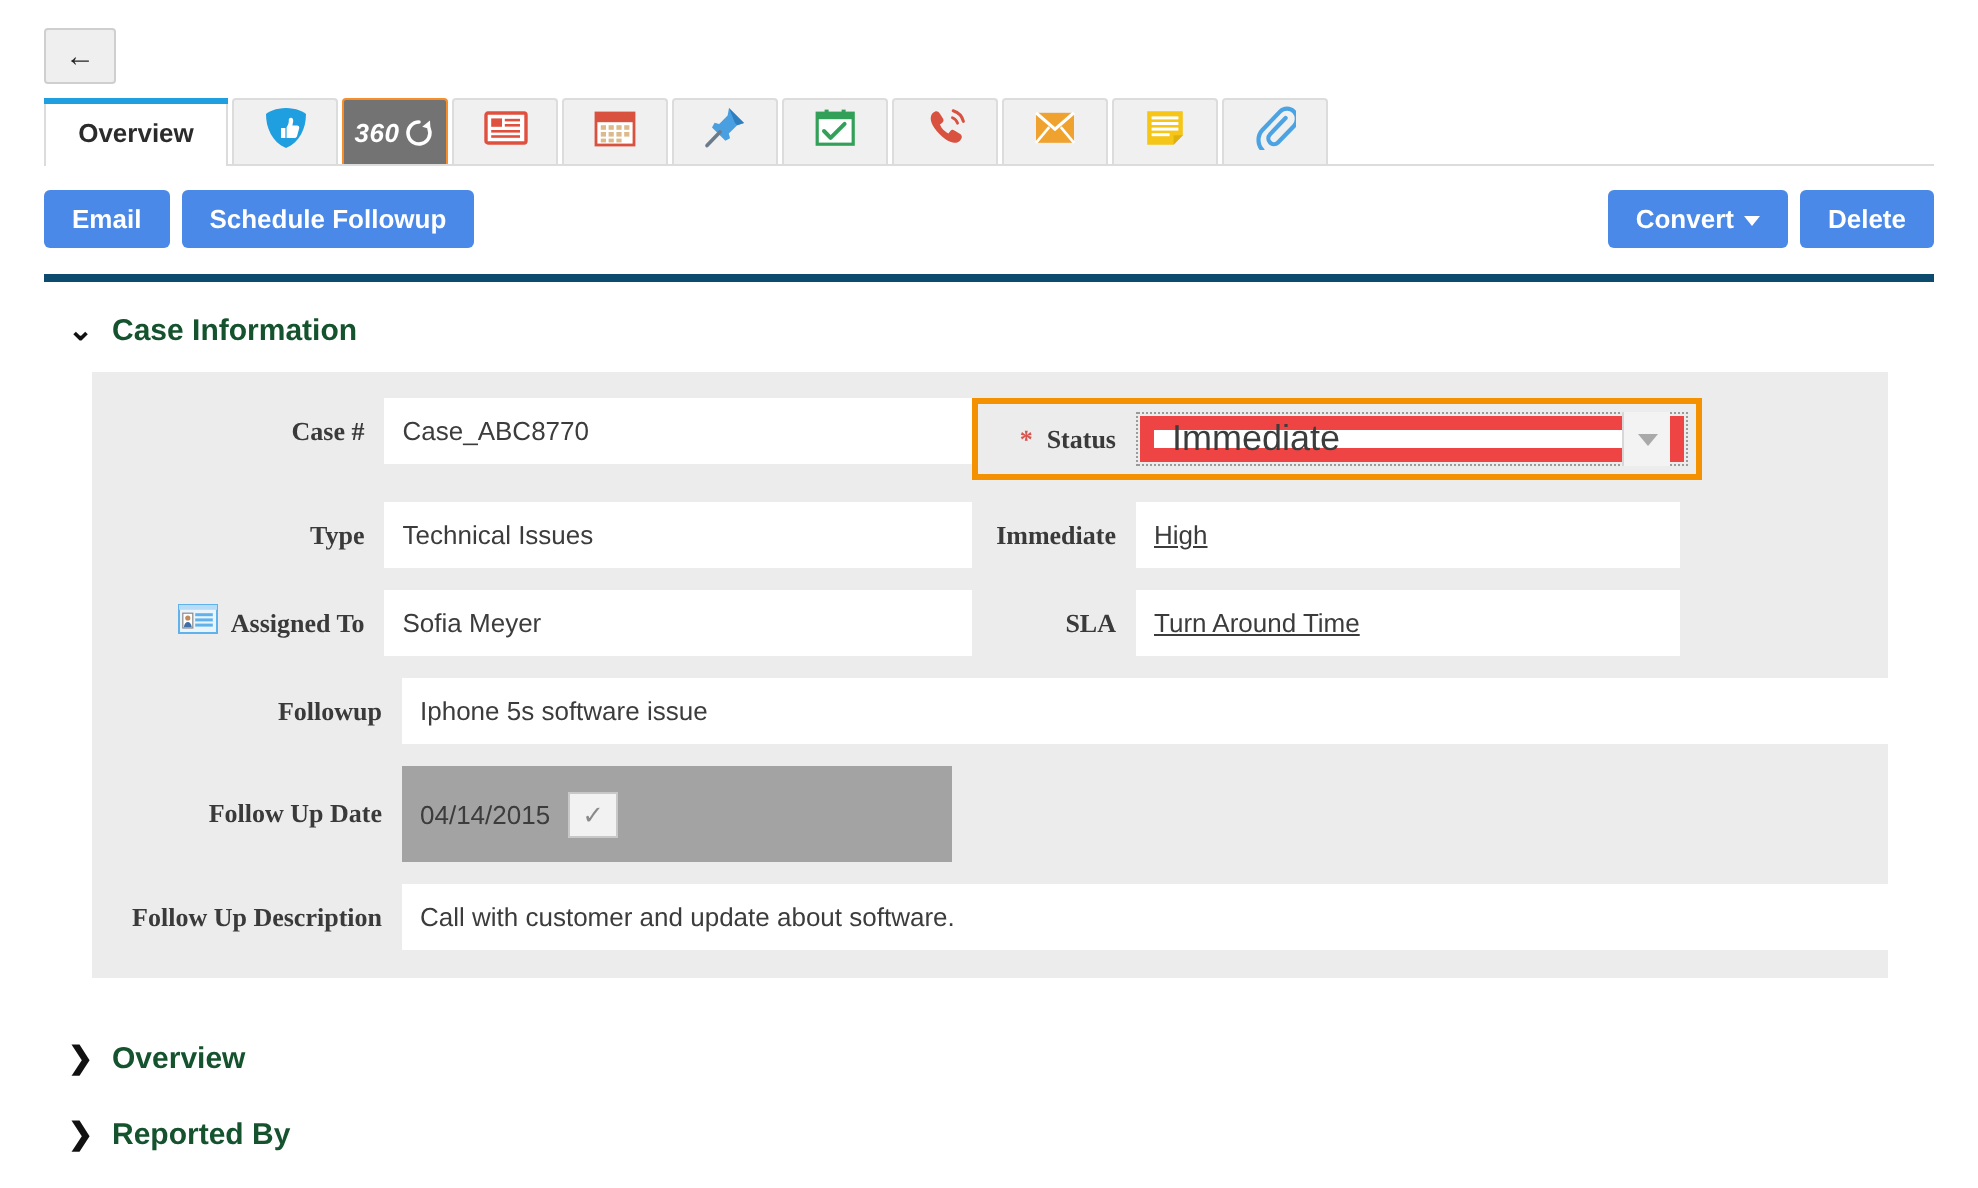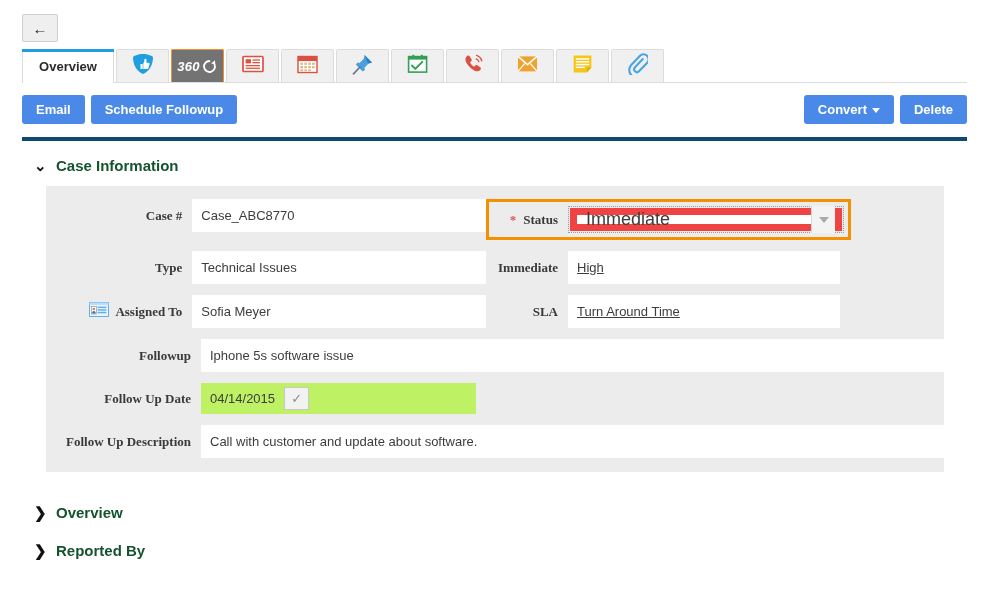--- a/index.html
+++ b/index.html
@@ -254,23 +254,23 @@
     justify-content: center;
   }
   .arrow-glyph {
     border-left: 5px solid transparent;
     border-right: 5px solid transparent;
     border-top: 6px solid #a9a9a9;
   }
 
   
   .date-field {
-    background: #bef264;
+    background: #a3a3a3;
     width: 275px;
-    height: 31px;
+    height: 48px;
     display: flex;
     align-items: center;
     padding-left: 9px;
     font-size: 13px;
     color: #3c3c3c;
   }
   .check-btn {
     width: 25px;
     height: 23px;
     margin-left: 9px;

